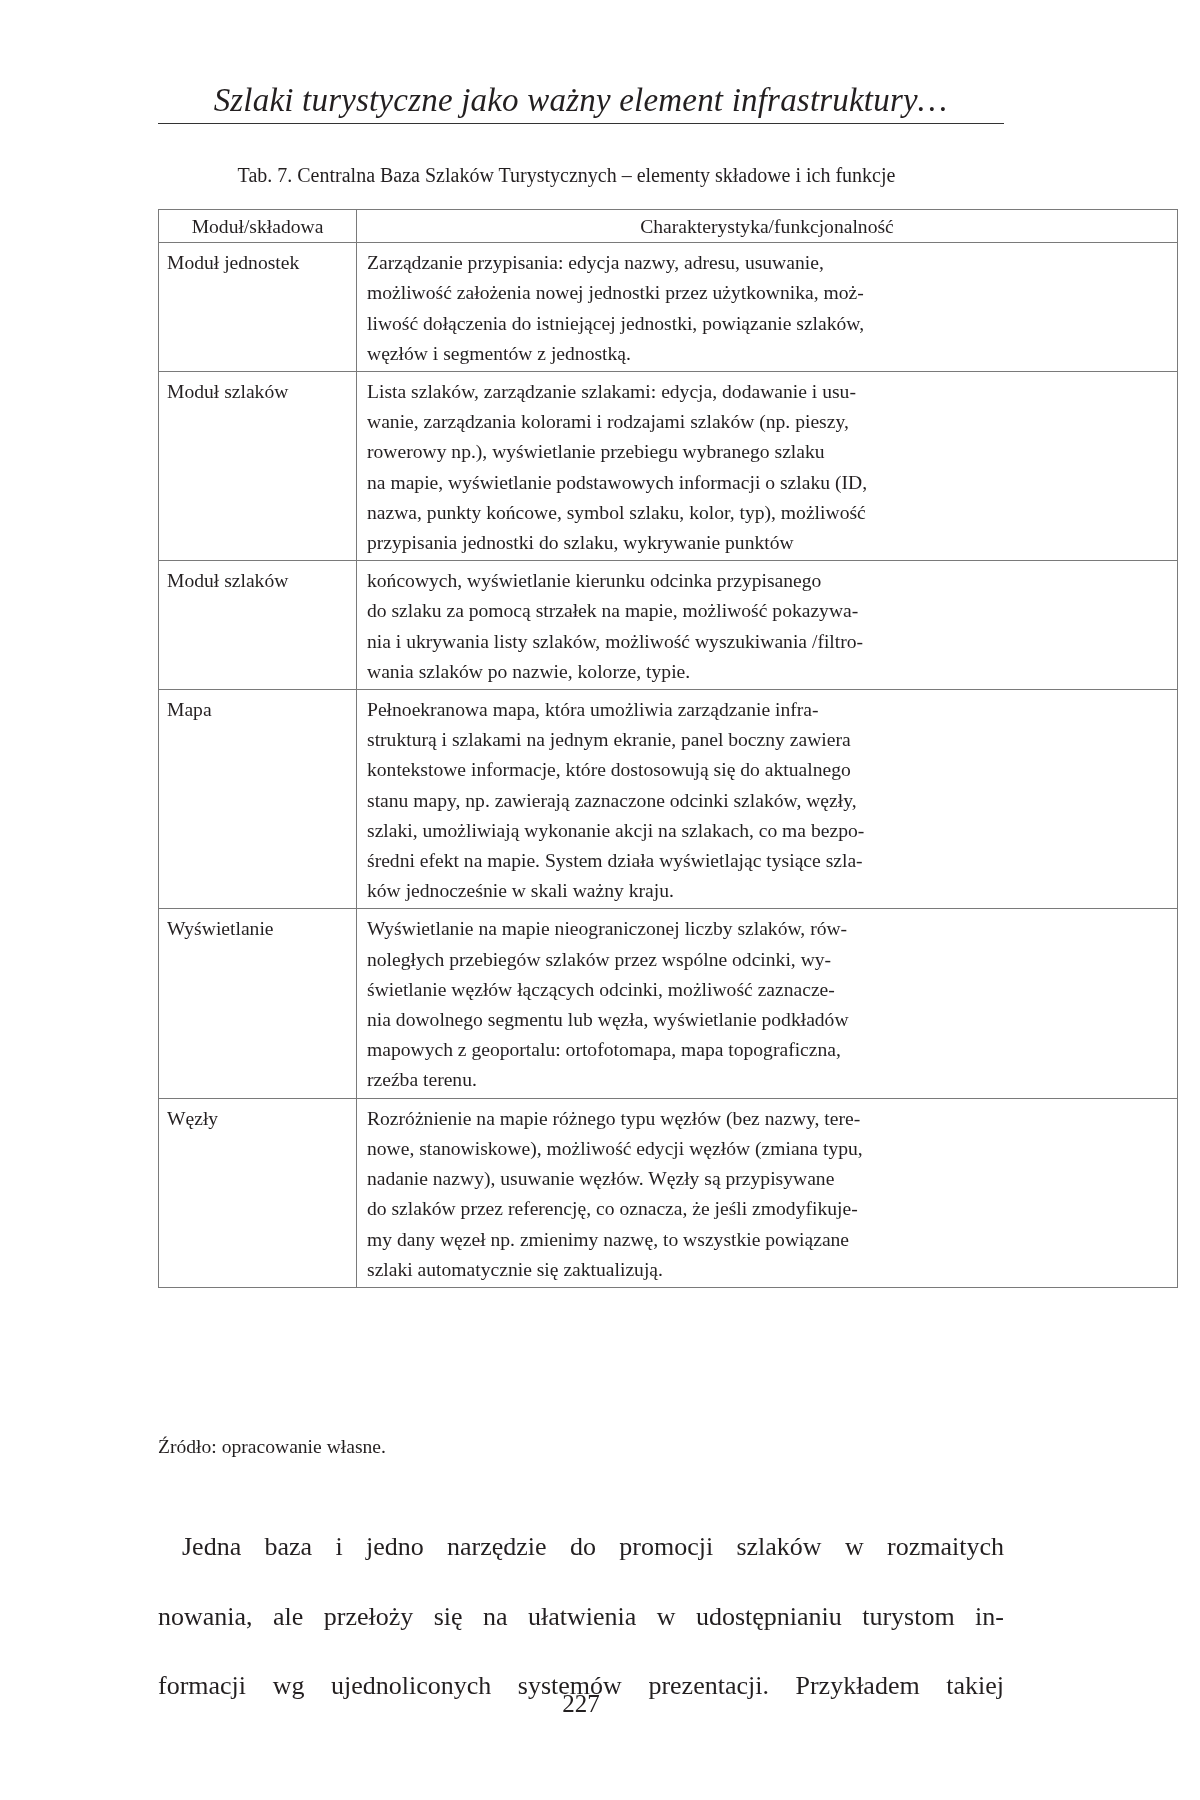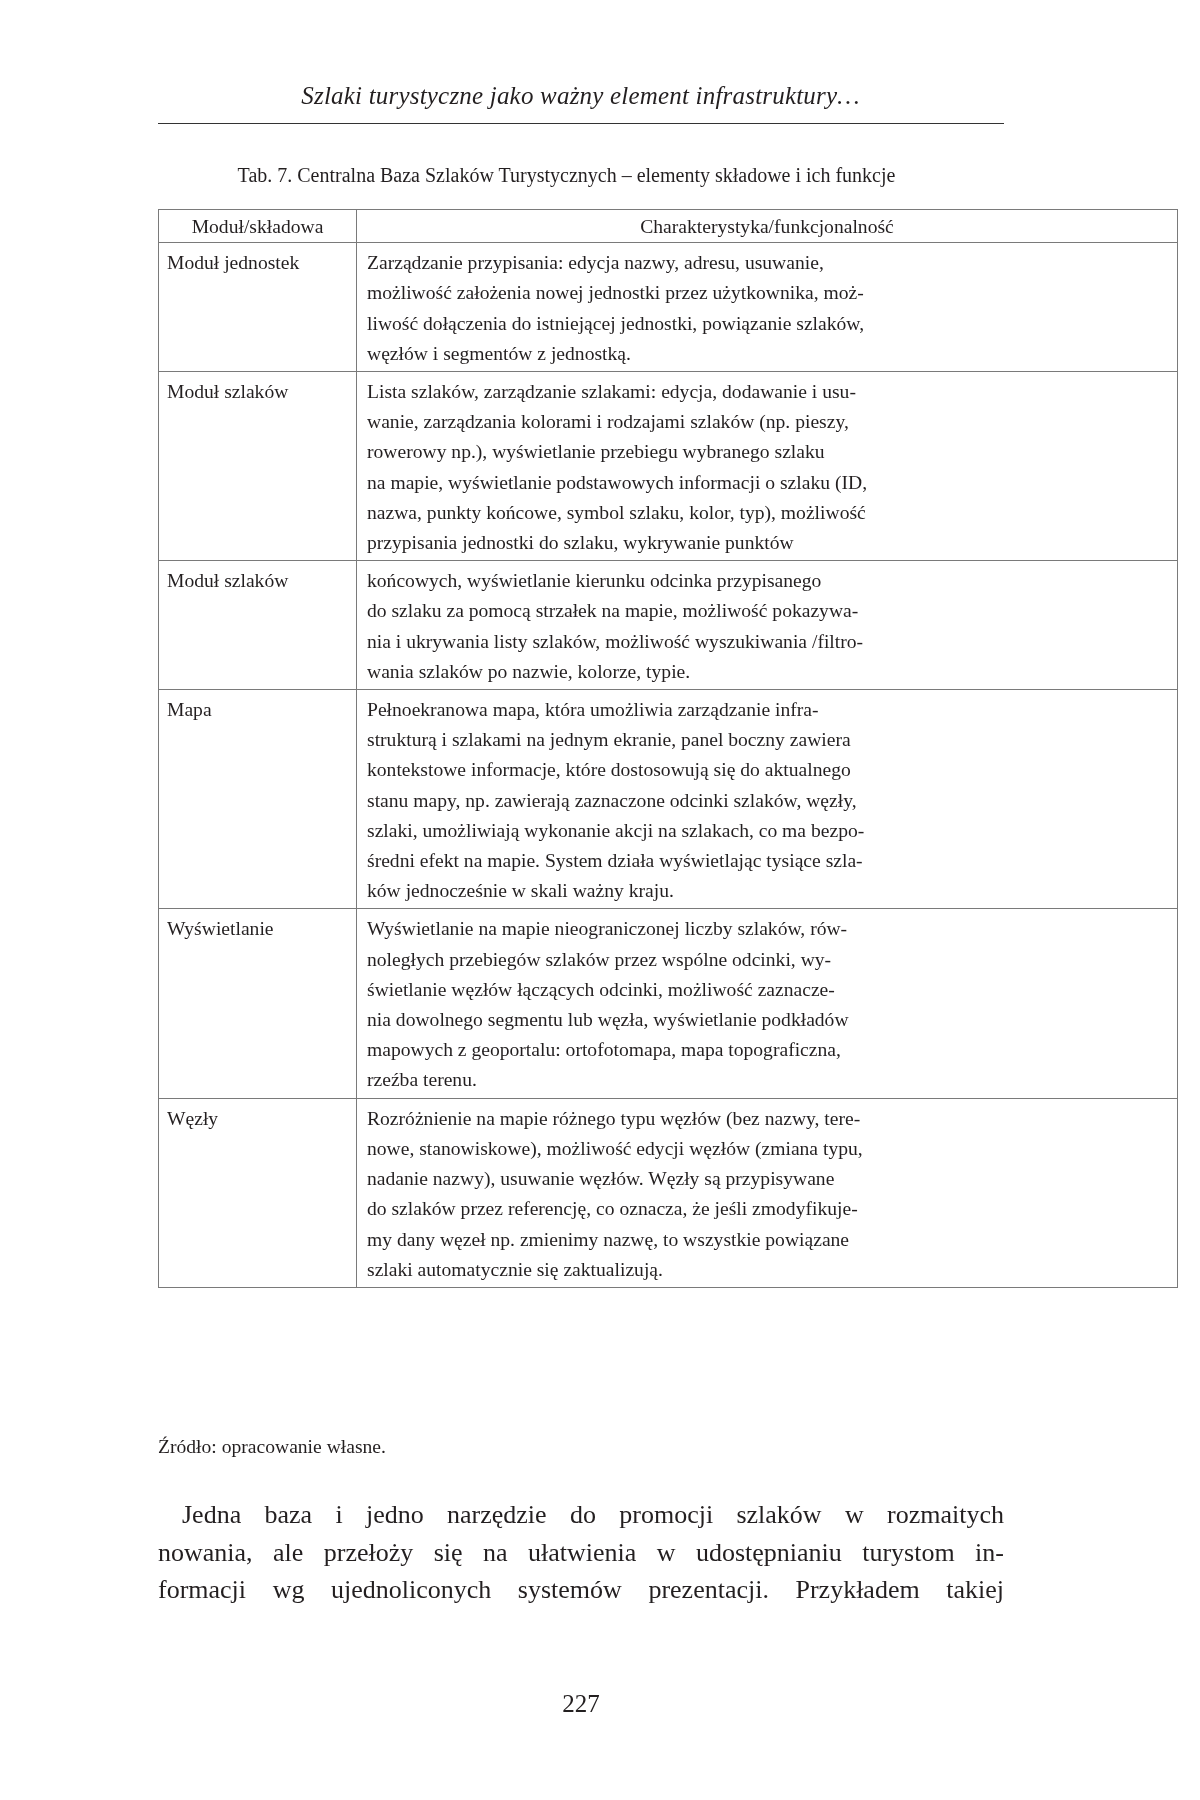--- a/index.html
+++ b/index.html
@@ -15,21 +15,21 @@
       font-family: "Liberation Serif", "DejaVu Serif", serif;
       color: #231f20;
     }
     .running-head {
       position: absolute;
       left: 158px;
       width: 845px;
       top: 82px;
       text-align: center;
       font-style: italic;
-      font-size: 25px;
+      font-size: 33px;
       letter-spacing: 0.2px;
     }
     .head-rule {
       position: absolute;
       left: 158px;
       width: 846px;
       top: 123px;
       height: 0;
       border-top: 1.5px solid #333;
     }
@@ -87,20 +87,21 @@
       width: 846px;
       top: 1496px;
       font-size: 26px;
       line-height: 37.5px;
     }
     .body-line {
       display: block;
       white-space: nowrap;
       text-align: justify;
       text-align-last: justify;
+      margin-top: 32px;
     }
     .body-line.first {
       text-indent: 24px;
     }
     .page-number {
       position: absolute;
       left: 158px;
       width: 846px;
       top: 1690px;
       text-align: center;

